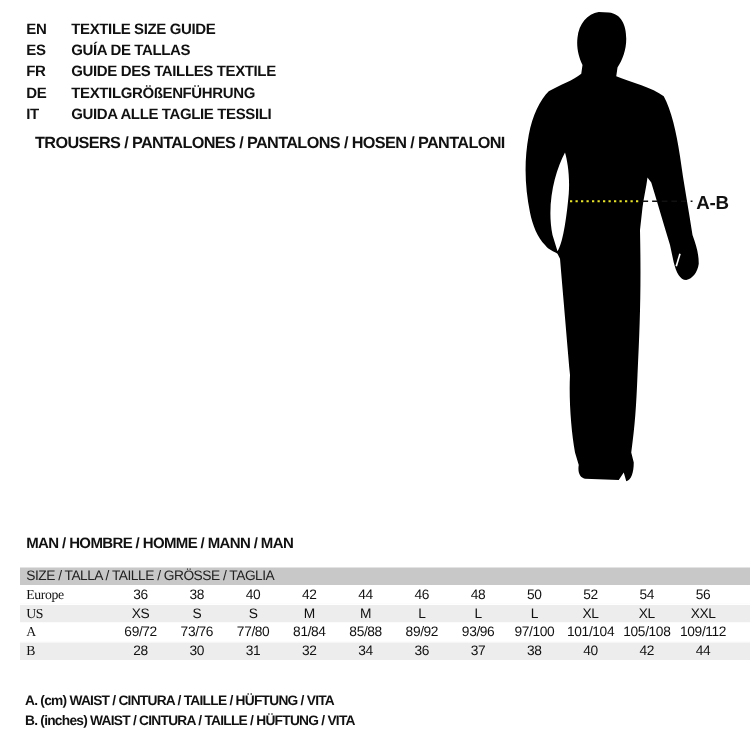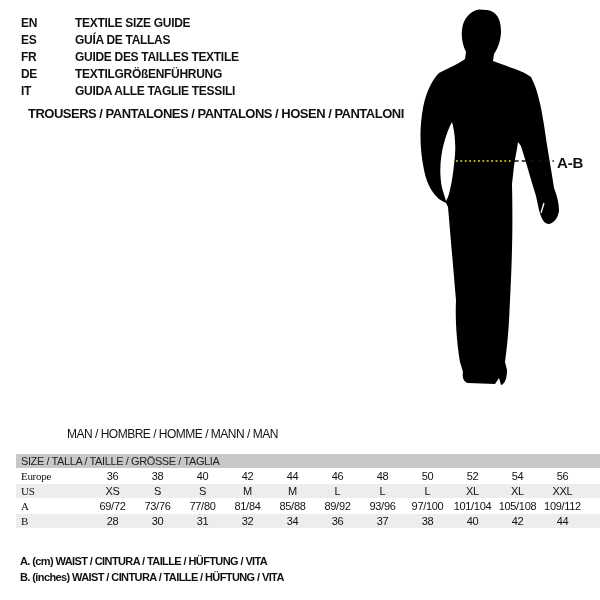--- a/index.html
+++ b/index.html
@@ -1,31 +1,31 @@
 <!DOCTYPE html>
 <html style="--header-bg: #c8c8c8; --alt-bg: #ededed; --sil: #000000; --yellow: #e9e42c;"><head>
 <meta charset="utf-8">
 <style>
   html,body{margin:0;padding:0;}
   body{width:600px;height:600px;background:#fff;font-family:"Liberation Sans",sans-serif;color:#111;}
   .page{position:relative;width:600px;height:600px;background:#fff;overflow:hidden;}
 
   
   .lang-block{position:absolute;left:21px;top:15px;}
-  .lang-row{display:flex;line-height:17px;font-size:12px;font-weight:bold;letter-spacing:-0.3px;gap:18px;}
+  .lang-row{display:flex;line-height:17px;font-size:12px;font-weight:bold;letter-spacing:-0.3px;}
   .lang-code{width:36px;flex:none;}
   .garment{position:absolute;left:28px;top:106px;font-size:13px;font-weight:bold;letter-spacing:-0.5px;}
 
   
   .figure-svg{position:absolute;left:408px;top:5px;width:175px;height:385px;}
   .sil{fill:var(--sil,#000);}
   .measure-label{position:absolute;left:557px;top:154px;font-size:15px;font-weight:bold;letter-spacing:-0.2px;}
 
   
-  .man-title{position:absolute;left:21px;top:427px;font-size:12px;font-weight:normal;letter-spacing:-0.5px;margin-left:46px;}
+  .man-title{position:absolute;left:21px;top:427px;font-size:12px;font-weight:bold;letter-spacing:-0.5px;}
 
   
   .size-table{position:absolute;left:16px;top:454px;width:584px;}
   .thead{height:14px;line-height:14px;background:var(--header-bg,#c8c8c8);font-size:11px;letter-spacing:-0.4px;padding-left:5px;color:#222;}
   .trow{height:15px;line-height:15px;display:flex;font-size:11px;letter-spacing:-0.3px;border-top:1px solid #fff;box-sizing:border-box;}
   .trow.alt{background:var(--alt-bg,#ededed);}
   .tlabel{width:74px;flex:none;padding-left:5px;box-sizing:border-box;font-family:Liberation Serif, serif;}
   .tcell{width:45px;flex:none;text-align:center;}
 
   

